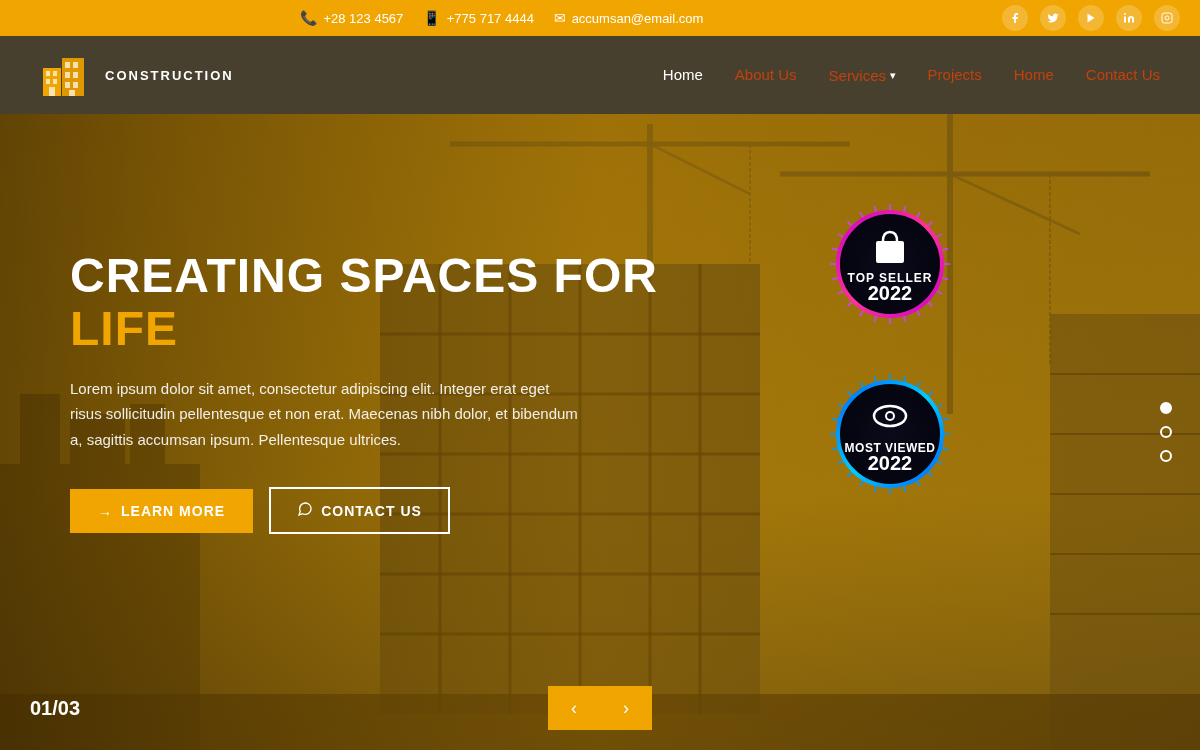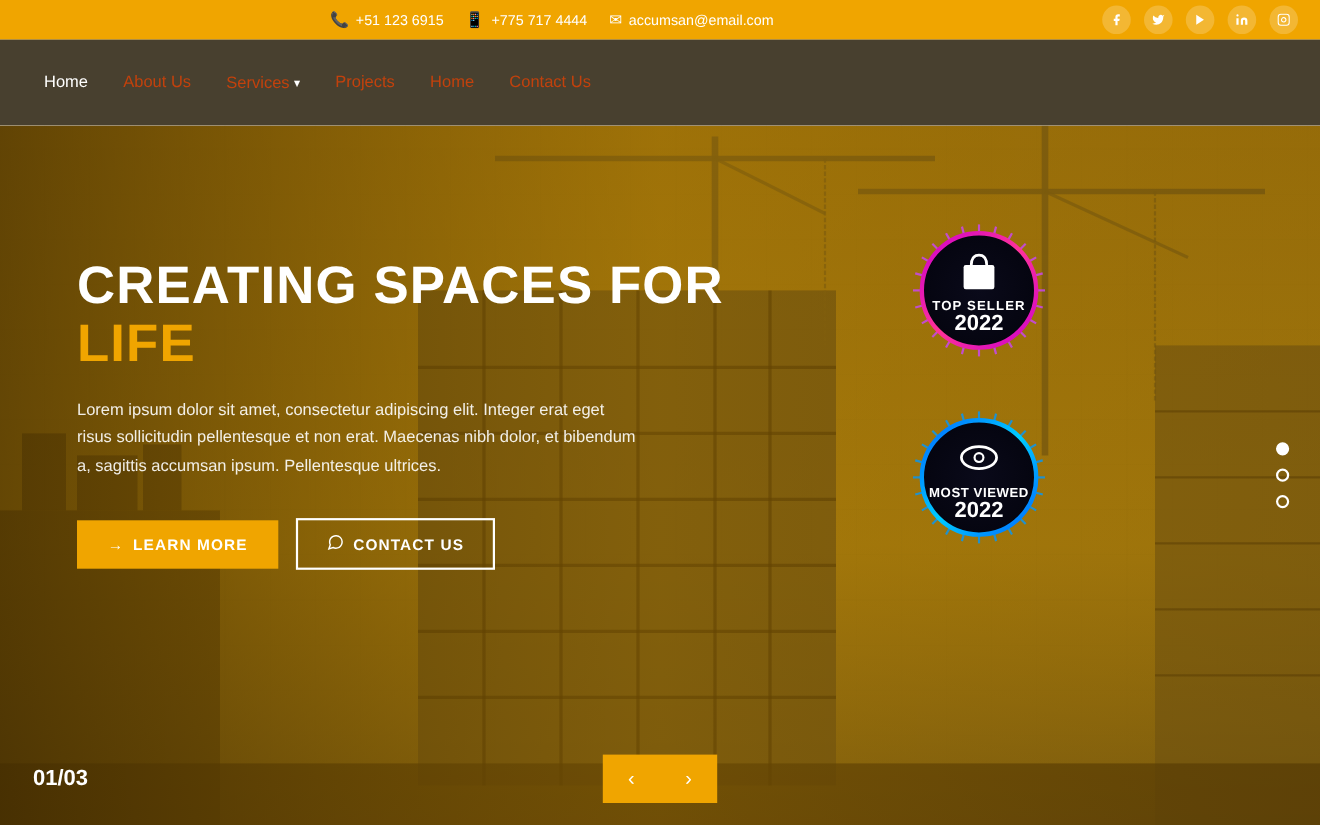--- a/index.html
+++ b/index.html
@@ -134,21 +134,21 @@
           transparent,
           transparent 40px,
           rgba(0,0,0,0.08) 40px,
           rgba(0,0,0,0.08) 41px
         );
     }
 
     .hero-content {
       position: absolute;
       left: 70px;
-      top: 120px;
+      top: 136px;
       z-index: 10;
       max-width: 620px;
     }
     .hero-title {
       font-size: 48px;
       font-weight: 900;
       color: #fff;
       line-height: 1.1;
       margin-bottom: 20px;
       text-transform: uppercase;
@@ -277,21 +277,21 @@
     .arrow-btn.prev { border-radius: 0; }
     .arrow-btn.next { border-radius: 0; }
   </style>
 </head>
 <body>
 
 <div class="top-bar">
   <div class="top-bar-contacts">
     <div class="top-bar-contact-item">
       <span class="icon-sym">📞</span>
-      <span>+51 123 6915</span>
+      <span>+28 123 4567</span>
     </div>
     <div class="top-bar-contact-item">
       <span class="icon-sym">📱</span>
       <span>+775 717 4444</span>
     </div>
     <div class="top-bar-contact-item">
       <span class="icon-sym">✉</span>
       <span>accumsan@email.com</span>
     </div>
   </div>
@@ -321,20 +321,41 @@
       <svg width="12" height="12" viewBox="0 0 24 24" fill="none" stroke="white" stroke-width="2">
           <rect x="2" y="2" width="20" height="20" rx="5" ry="5"></rect>
           <path d="M16 11.37A4 4 0 1 1 12.63 8 4 4 0 0 1 16 11.37z"></path>
           <line x1="17.5" y1="6.5" x2="17.51" y2="6.5"></line>
         </svg>
     </div>
   </div>
 </div>
 
 <nav class="navbar">
+  <div class="logo">
+    <svg class="logo-icon" viewBox="0 0 55 50" xmlns="http://www.w3.org/2000/svg">
+
+      <rect x="3" y="18" width="18" height="28" fill="#f0a500"></rect>
+      <rect x="6" y="21" width="4" height="5" fill="#fff" opacity="0.7"></rect>
+      <rect x="13" y="21" width="4" height="5" fill="#fff" opacity="0.7"></rect>
+      <rect x="6" y="29" width="4" height="5" fill="#fff" opacity="0.7"></rect>
+      <rect x="13" y="29" width="4" height="5" fill="#fff" opacity="0.7"></rect>
+      <rect x="9" y="37" width="6" height="9" fill="#fff" opacity="0.7"></rect>
+
+      <rect x="22" y="8" width="22" height="38" fill="#e09800"></rect>
+      <rect x="25" y="12" width="5" height="6" fill="#fff" opacity="0.7"></rect>
+      <rect x="33" y="12" width="5" height="6" fill="#fff" opacity="0.7"></rect>
+      <rect x="25" y="22" width="5" height="6" fill="#fff" opacity="0.7"></rect>
+      <rect x="33" y="22" width="5" height="6" fill="#fff" opacity="0.7"></rect>
+      <rect x="25" y="32" width="5" height="6" fill="#fff" opacity="0.7"></rect>
+      <rect x="33" y="32" width="5" height="6" fill="#fff" opacity="0.7"></rect>
+      <rect x="29" y="40" width="6" height="6" fill="#fff" opacity="0.7"></rect>
+    </svg>
+    <span class="logo-text">CONSTRUCTION</span>
+  </div>
   <ul class="nav-links">
     <li><a href="#" class="active">Home</a></li>
     <li><a href="#">About Us</a></li>
     <li>
         <a href="#" class="services-link">Services</a>
       </li>
     <li><a href="#">Projects</a></li>
     <li><a href="#">Home</a></li>
     <li><a href="#">Contact Us</a></li>
   </ul>

